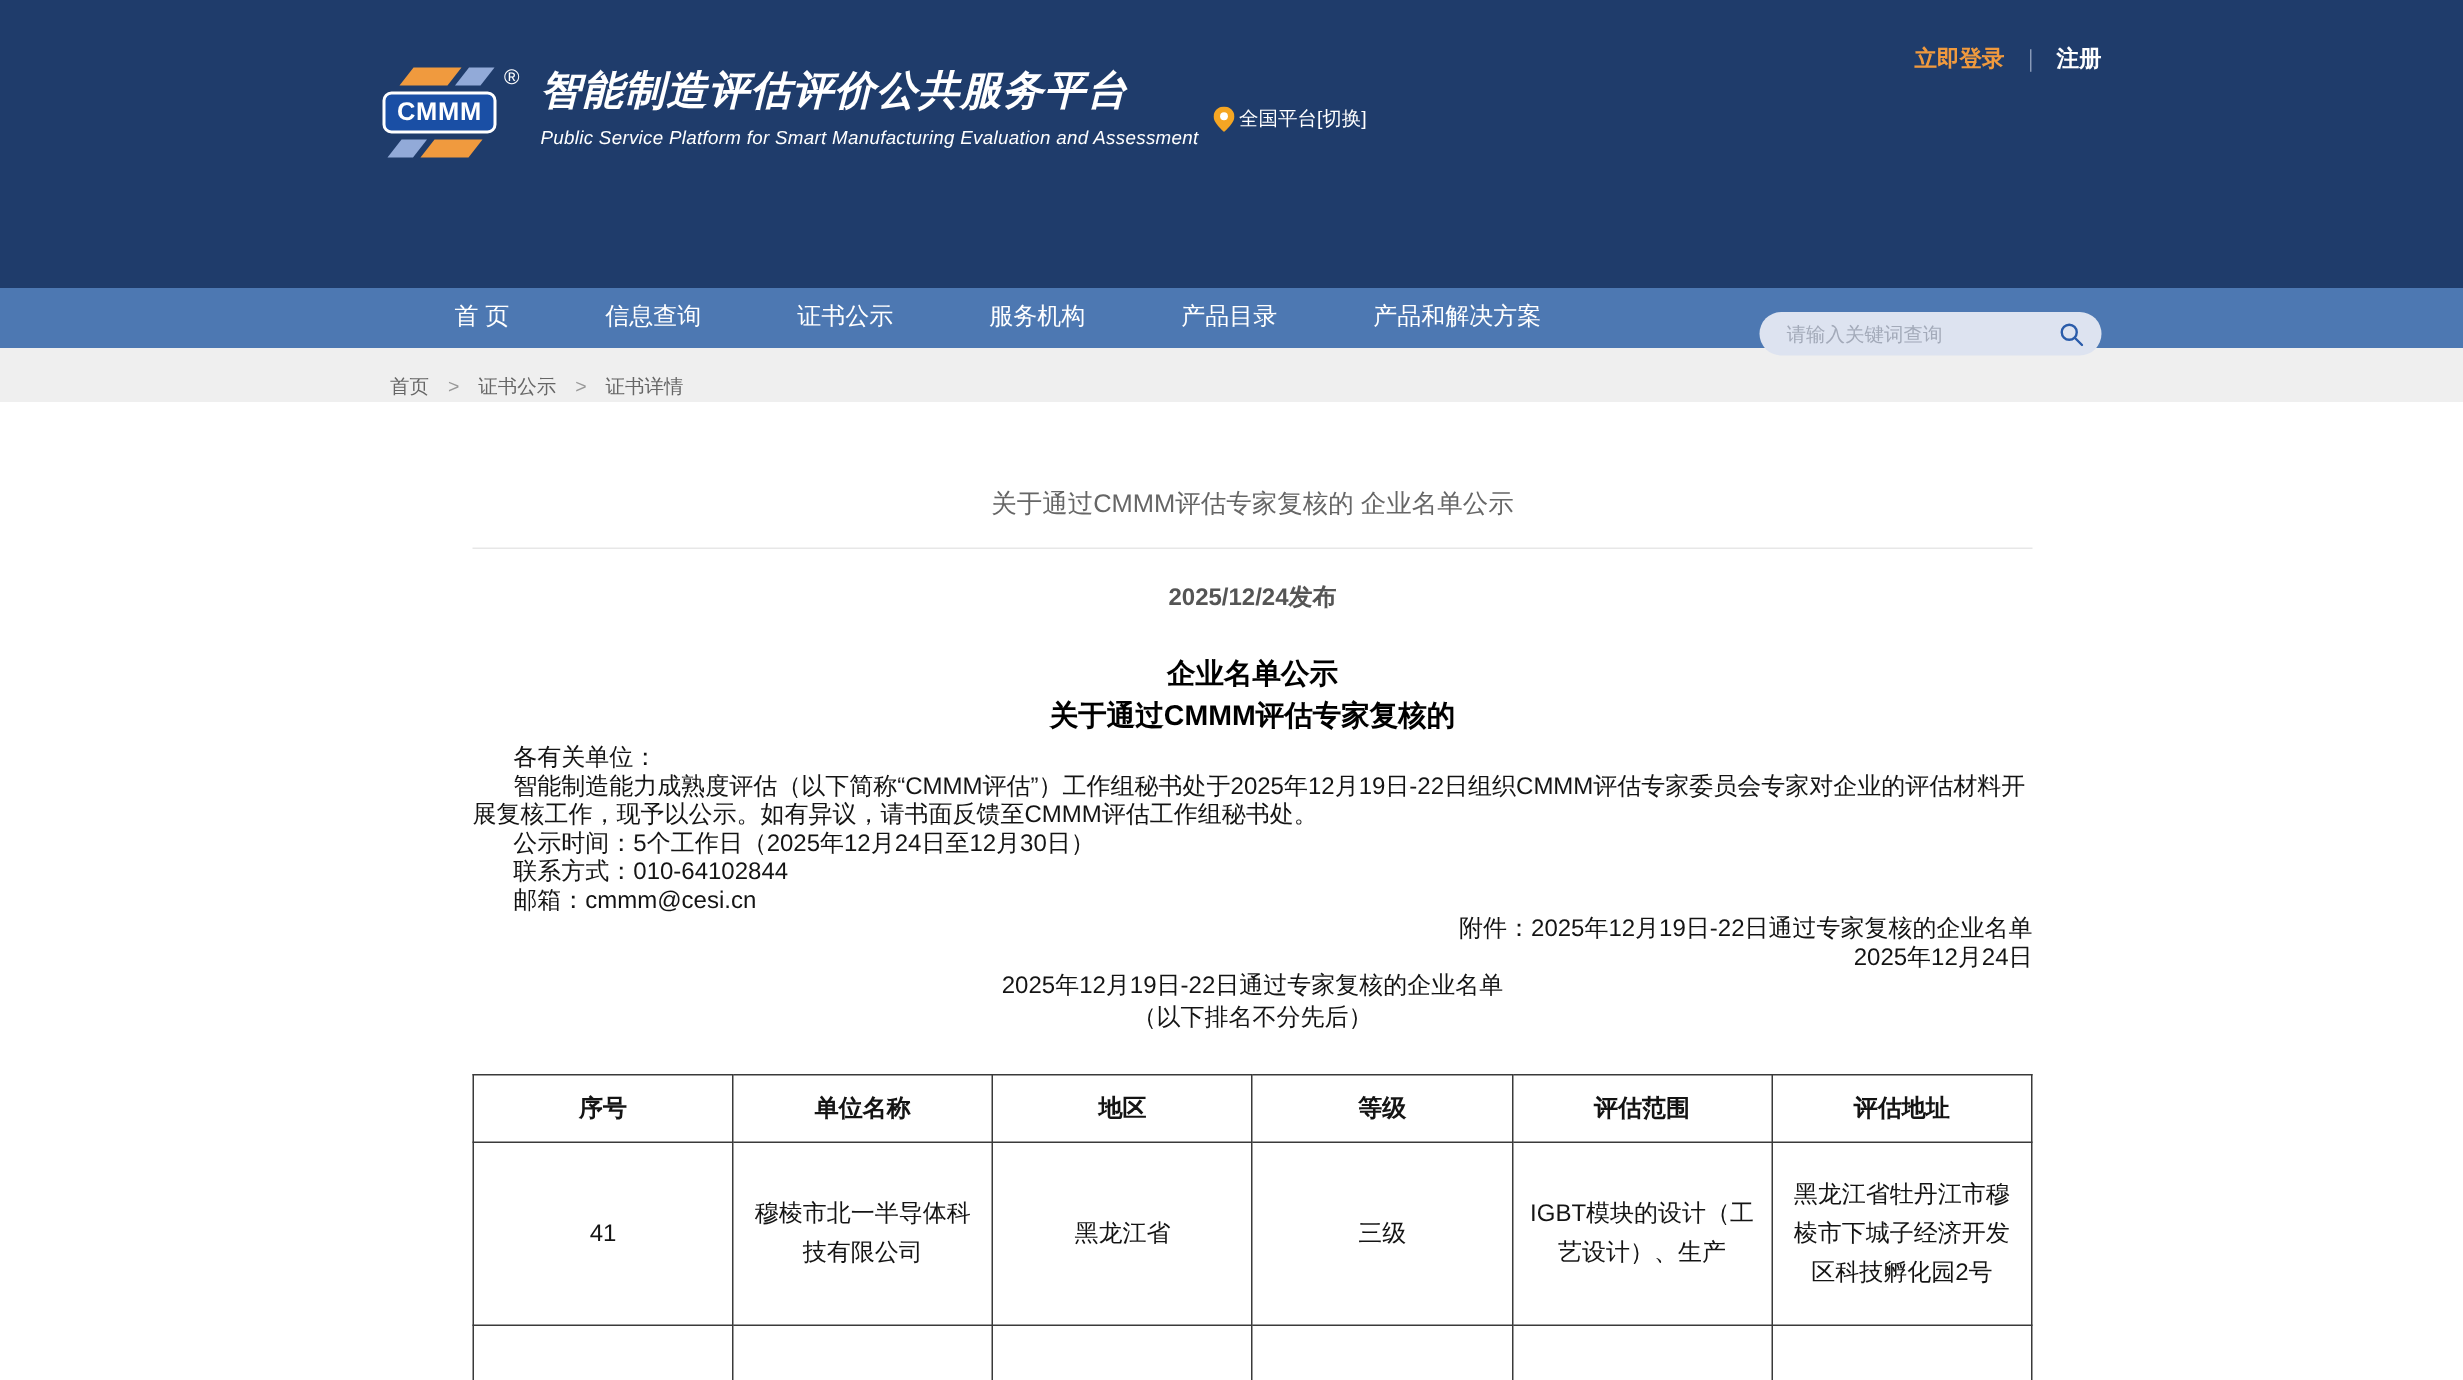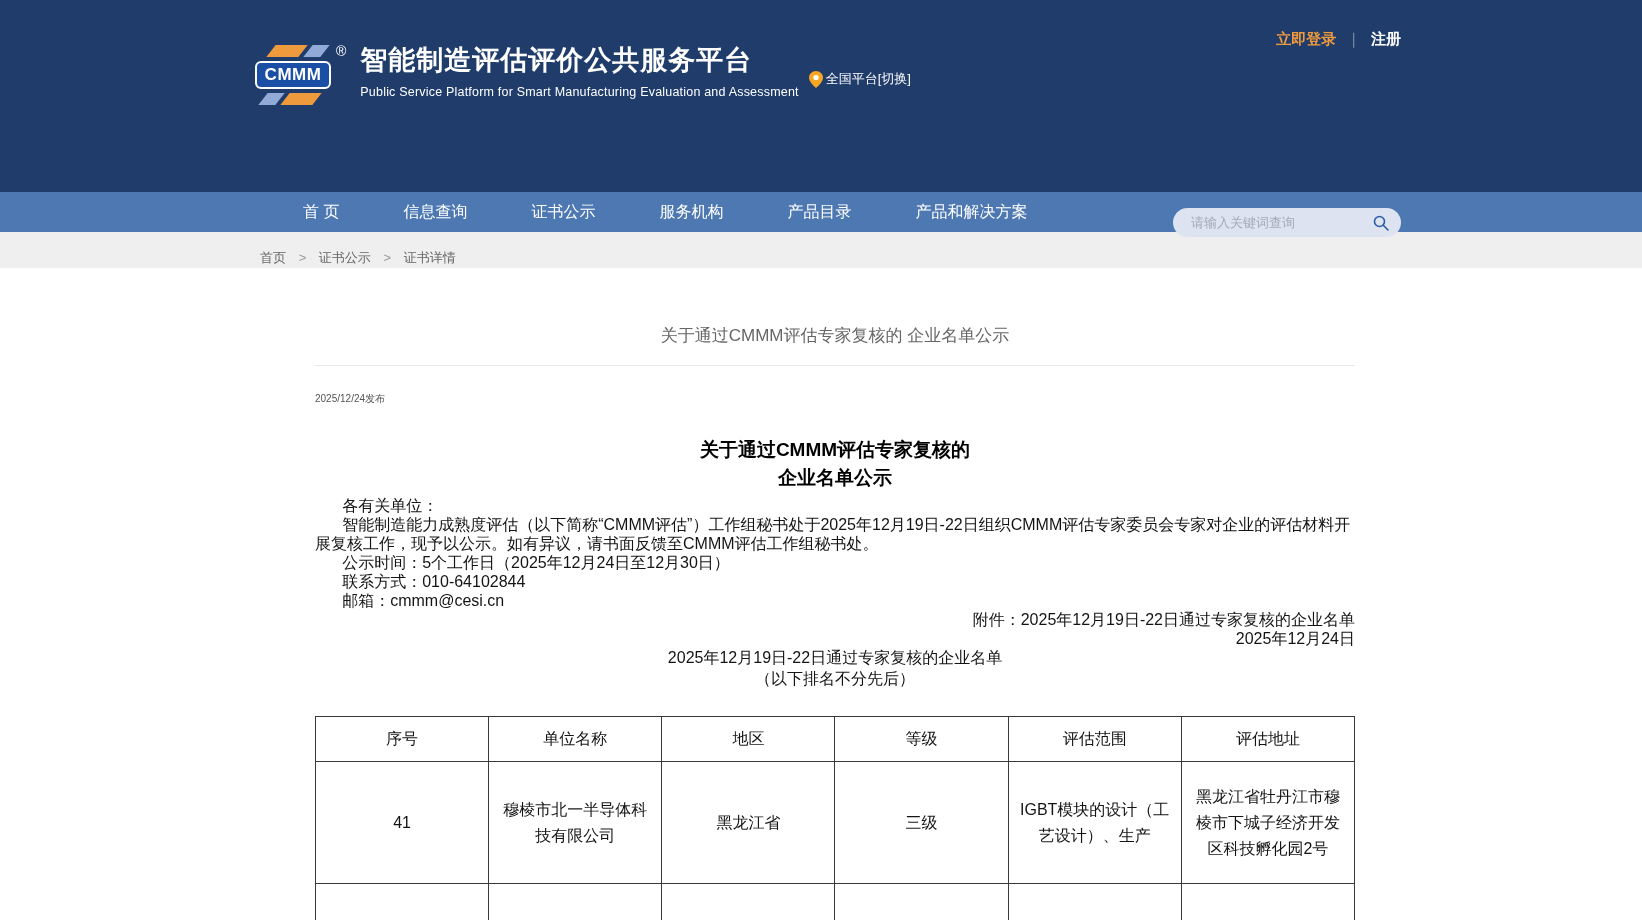--- a/index.html
+++ b/index.html
@@ -20,21 +20,21 @@
   .stripe { position:absolute; height:12px; transform:skewX(-38deg); }
   .s1 { left:16px; top:1px; width:32px; background:#f09a3e; }
   .s2 { left:53px; top:1px; width:17px; background:#92aad8; }
   .s3 { left:8px;  bottom:1px; width:17px; background:#92aad8; }
   .s4 { left:30px; bottom:1px; width:32px; background:#f09a3e; }
   .logo-badge { position:absolute; left:0; right:0; top:17px; height:28px;
                 background:#1a4fa5; border:2px solid #fff; border-radius:6px;
                 color:#fff; font-weight:bold; font-size:17px; letter-spacing:.5px;
                 display:flex; align-items:center; justify-content:center; }
   .reg-mark { color:#fff; font-size:14px; margin:0 0 0 5px; line-height:14px; }
-  .titles { margin-left:14px; }
+  .titles { margin-left:14px;font-style:italic; }
   .site-title { color:#fff; font-size:27px; font-weight:bold; letter-spacing:1px; line-height:32px; }
   .site-subtitle { color:#fff; font-size:12.5px; margin-top:9px; letter-spacing:.2px; }
   .platform-switch { display:flex; align-items:center; margin:26px 0 0 10px; color:#fff; font-size:13px; }
   .platform-switch svg { margin-right:3px; }
   .contact-line { position:absolute; top:122px; right:-6px; color:#e9edf5; font-size:13px; }
 
   
   .main-nav { height:40px; background:#4d78b2; }
   .nav-inner { width:1160px; margin:0 auto; height:100%; display:flex; align-items:center; }
   .nav-list { list-style:none; display:flex; margin-left:46px; }
@@ -48,34 +48,34 @@
   
   .breadcrumb-bar { height:36px; background:#efefef; }
   .breadcrumb { width:1160px; margin:0 auto; line-height:52px; font-size:13px; color:#666; padding-left:19px; }
   .breadcrumb a { color:#666; }
   .breadcrumb .sep { color:#999; margin:0 9px; }
 
   
   .main-content { width:1040px; margin-left:315px; padding-top:56px; color:#141414; }
   .page-title { font-size:17px; font-weight:normal; color:#666; text-align:center; }
   .title-rule { border:none; border-top:1px solid #e7e7e7; margin-top:18px; }
-  .pub-date { text-align:left; font-size:10px; color:#555; margin-top:24px; line-height:18px; }
+  .pub-date { text-align:center; font-size:16px; color:#555; margin-top:24px; line-height:18px;font-weight:bold; }
   .doc-heading { margin-top:28px; text-align:center; font-size:19px; font-weight:bold; color:#000; line-height:28px; }
   .doc-body { margin-top:4px; font-size:16px; line-height:19px; }
   .doc-body p { margin:0; }
   .indent { text-indent:1.7em; }
   .right { text-align:right; }
   .center { text-align:center; }
   .list-subtitle { line-height:23px; }
 
   
   .cert-table { width:100%; border-collapse:collapse; table-layout:fixed; margin-top:26px; }
   .cert-table th, .cert-table td { border:1px solid #3a3a3a; text-align:center; vertical-align:middle;
                                    font-size:16px; padding:4px 10px; }
-  .cert-table th { height:45px; font-weight:normal; }
+  .cert-table th { height:45px; font-weight:bold; }
   .cert-table td { height:122px; line-height:26px; }
   .cert-table tr.partial td { height:120px; border-bottom:none; }
 </style>
 </head>
 <body>
 
 <header class="site-header">
   <div class="header-inner">
     <div class="auth-links">
       <a class="login">立即登录</a><span class="divider">｜</span><a class="register">注册</a>
@@ -147,22 +147,22 @@
     <span>证书详情</span>
   </div>
 </div>
 
 <main class="main-content">
   <h2 class="page-title">关于通过CMMM评估专家复核的 企业名单公示</h2>
   <hr class="title-rule">
   <div class="pub-date">2025/12/24发布</div>
 
   <div class="doc-heading">
+    <div>企业名单公示</div>
     <div>关于通过CMMM评估专家复核的</div>
-    <div>企业名单公示</div>
   </div>
 
   <div class="doc-body">
     <p class="indent">各有关单位：</p>
     <p class="indent">智能制造能力成熟度评估（以下简称“CMMM评估”）工作组秘书处于2025年12月19日-22日组织CMMM评估专家委员会专家对企业的评估材料开展复核工作，现予以公示。如有异议，请书面反馈至CMMM评估工作组秘书处。</p>
     <p class="indent">公示时间：5个工作日（2025年12月24日至12月30日）</p>
     <p class="indent">联系方式：010-64102844</p>
     <p class="indent">邮箱：cmmm@cesi.cn</p>
     <p class="right">附件：2025年12月19日-22日通过专家复核的企业名单</p>
     <p class="right">2025年12月24日</p>

